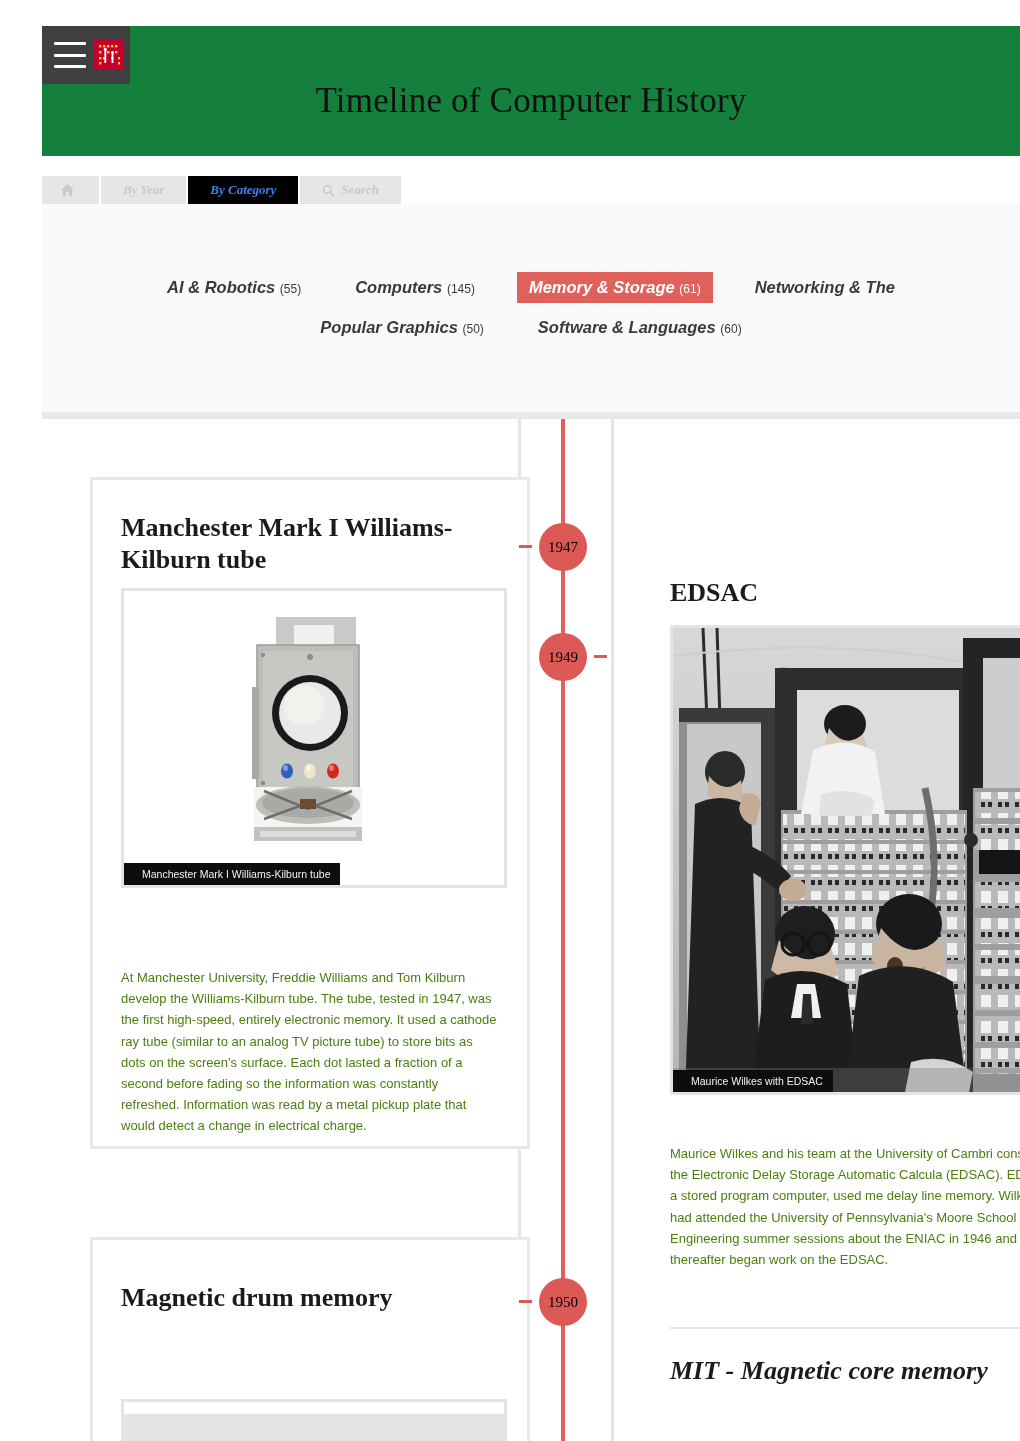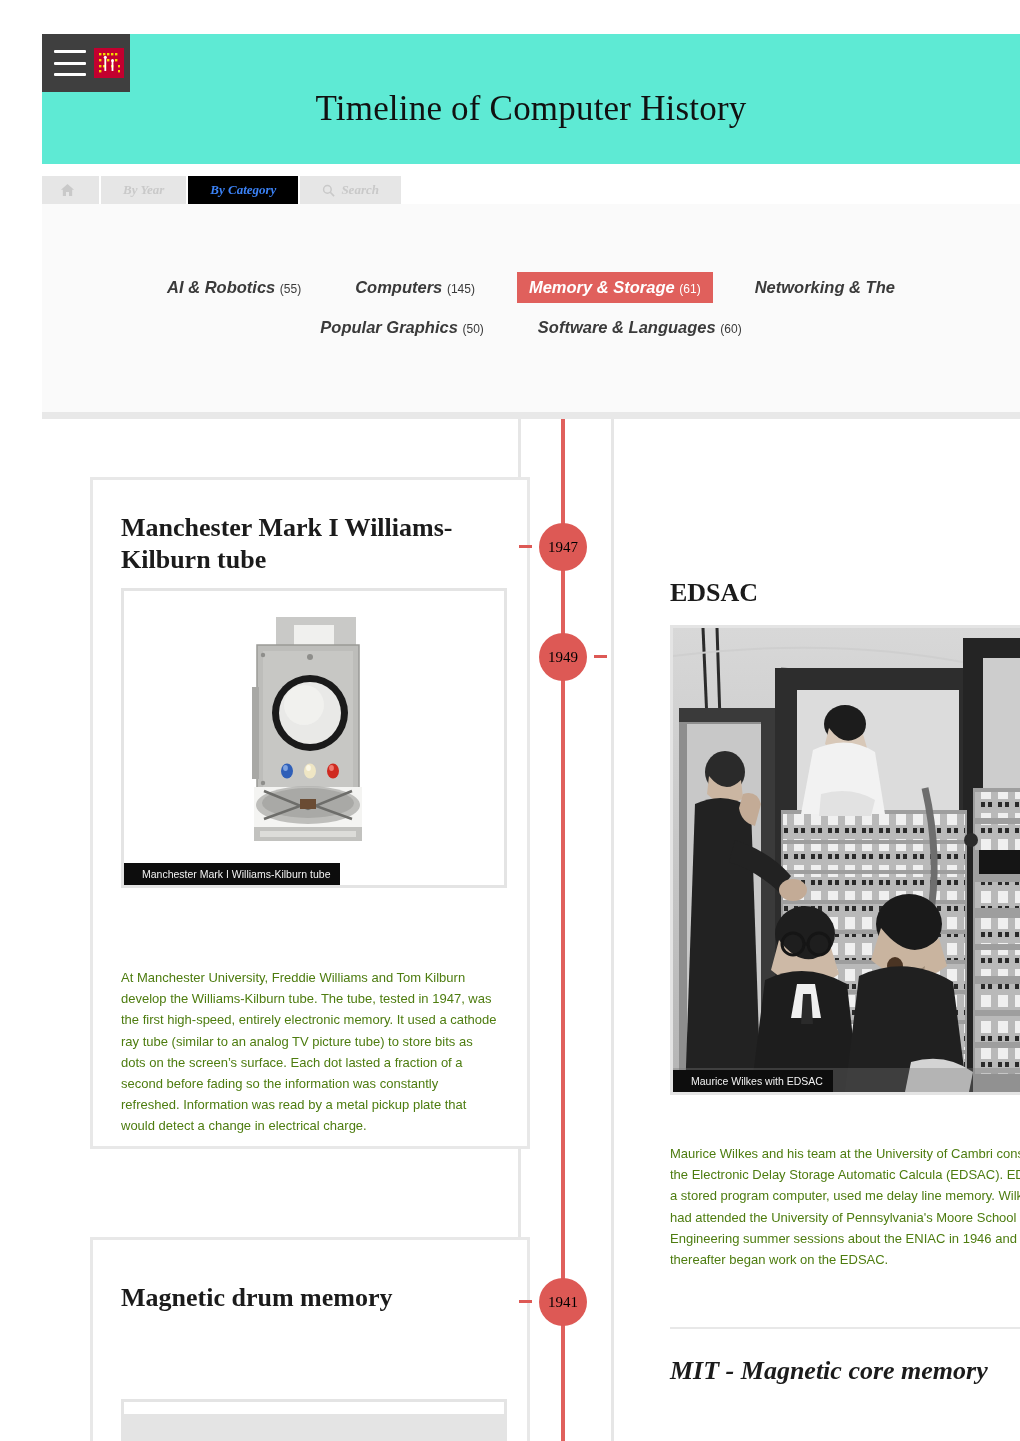--- a/index.html
+++ b/index.html
@@ -23,24 +23,24 @@
   .top-rule {
     position: absolute;
     left: 42px; top: 38px;
     width: 978px; height: 4px;
     background: #3f3f3f;
   }
 
   
   .header {
     position: absolute;
-    left: 42px; top: 34px;
+    left: 42px; top: 26px;
     width: 978px;
     height: 130px;
-    background: #5eead4;
+    background: #15803d;
   }
   .menu-block {
     position: absolute;
     left: 0; top: 0;
     width: 88px; height: 58px;
     background: #3f3f3f;
     display: flex; align-items: center;
   }
   .hamburger {
     position: absolute;
@@ -372,21 +372,21 @@
     <div class="marker" style="top:104px;">
       <span class="tick l"></span>
       <span>1947</span>
     </div>
     <div class="marker" style="top:214px;">
       <span class="tick r"></span>
       <span>1949</span>
     </div>
     <div class="marker" style="top:859px;">
       <span class="tick l"></span>
-      <span>1941</span>
+      <span>1950</span>
     </div>
 
     <div class="card" id="card-mk1">
       <h2 class="card-title">Manchester Mark I Williams-Kilburn tube</h2>
 
       <div class="figure">
         <div class="mk1-img">
           <svg width="100%" height="100%" viewBox="0 0 380 294" preserveAspectRatio="xMidYMid meet">
             <rect width="380" height="294" fill="#ffffff"></rect>
 

